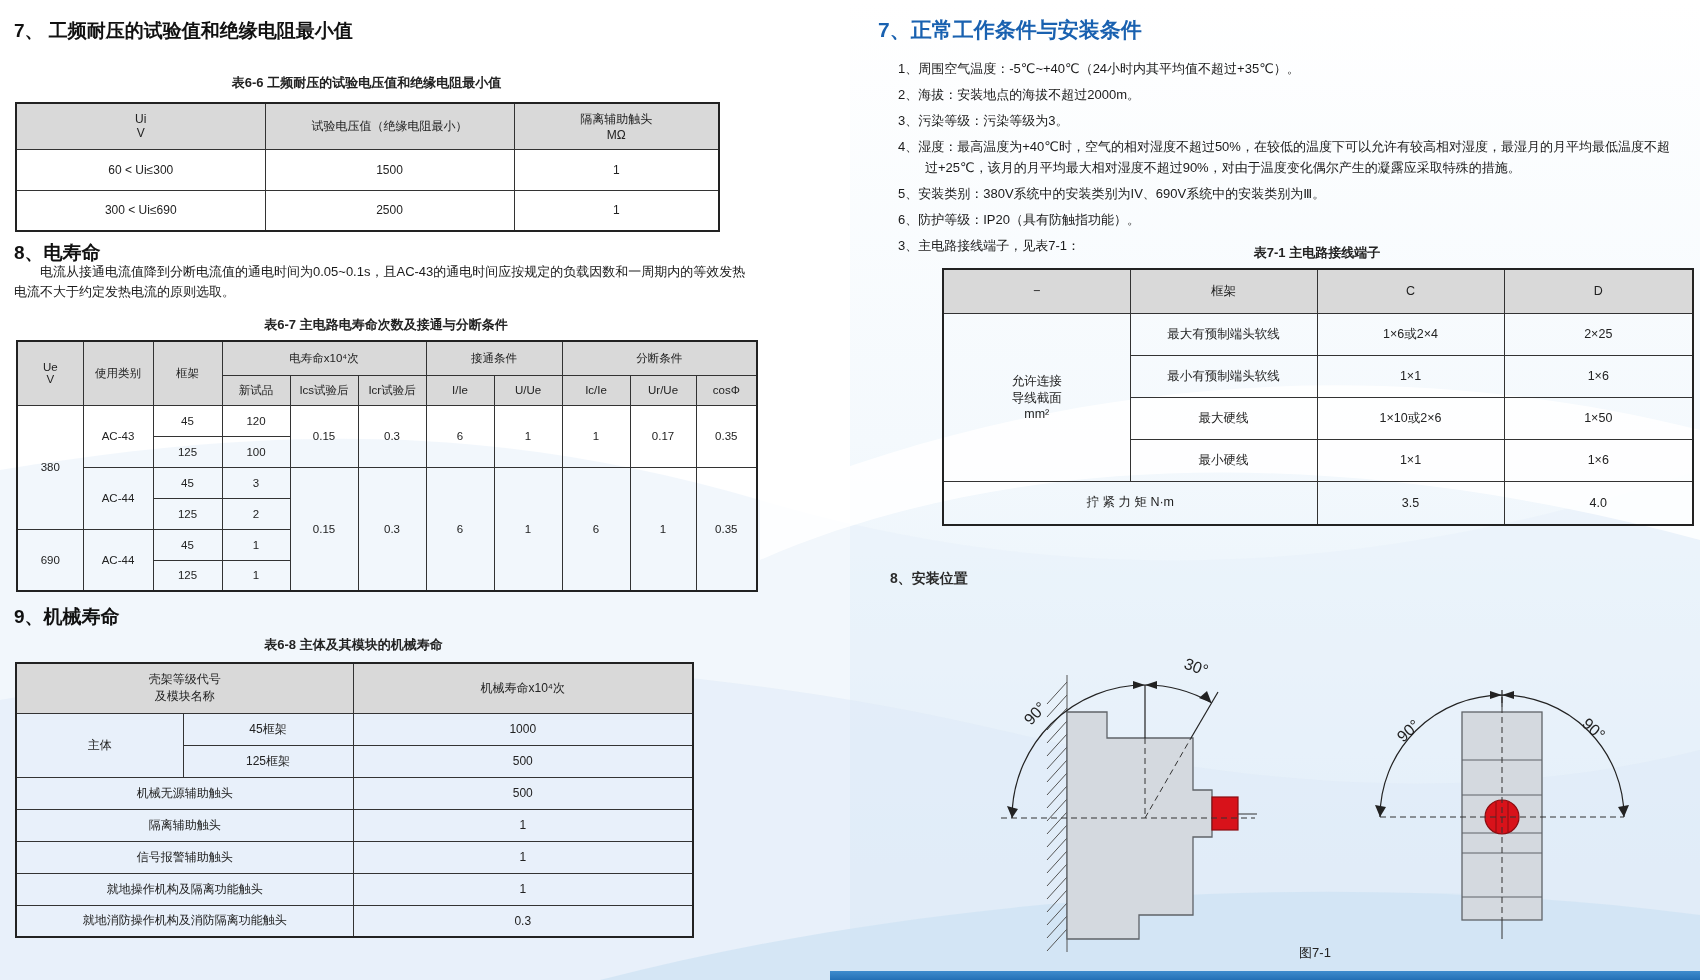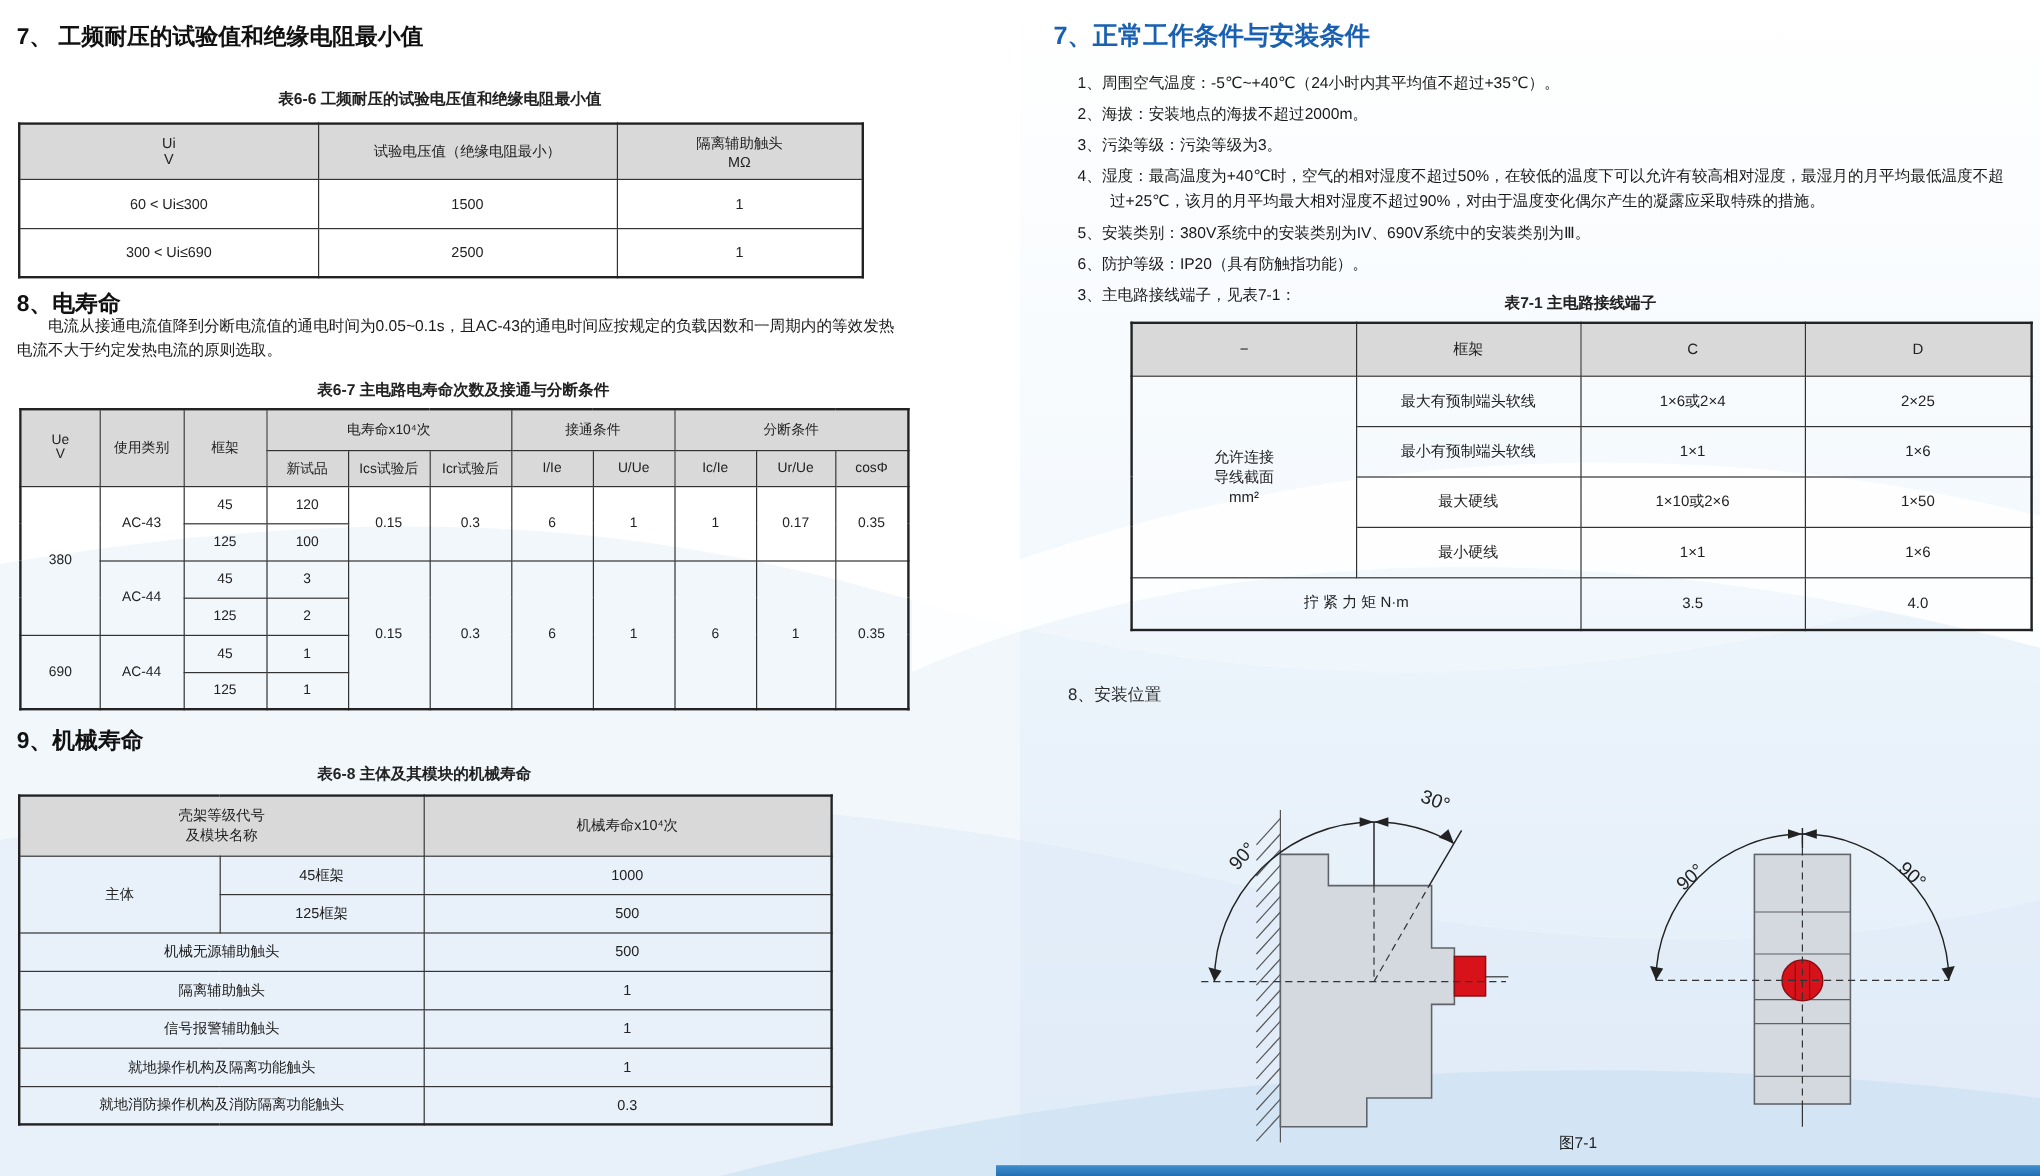--- a/index.html
+++ b/index.html
@@ -12,21 +12,21 @@
   .tbl-caption{font-size:13px;font-weight:bold;color:#222;text-align:center;}
   .dt{border-collapse:collapse;table-layout:fixed;position:absolute;
       border:2px solid #222;font-size:12px;color:#222;}
   .dt th,.dt td{border:1px solid #333;text-align:center;vertical-align:middle;padding:2px 3px;
       font-weight:normal;overflow:hidden;}
   .dt th{background:#d9d9d9;}
   .para{font-size:13px;line-height:20px;text-indent:2em;color:#1a1a1a;}
   .blue-head{font-size:21px;font-weight:bold;color:#1961b0;}
   .cond-list{font-size:13px;line-height:21px;color:#1a1a1a;}
   .cond-item{padding-left:27px;text-indent:-27px;margin-bottom:5px;}
-  .sub-head{font-size:14px;font-weight:400;color:#2a2a2a;}
+  .sub-head{font-size:14px;font-weight:700;color:#2a2a2a;}
   .fig-caption{font-size:13px;color:#222;text-align:center;}
   .footer-bar{position:absolute;left:830px;top:971px;width:870px;height:9px;
       background:linear-gradient(180deg,#3f8ccd,#2470b6);z-index:2;}
 </style>
 </head>
 <body>
 
 <svg class="bg-svg" width="1700" height="980">
   <defs>
     <linearGradient id="rp" x1="0" y1="0" x2="0" y2="1">

